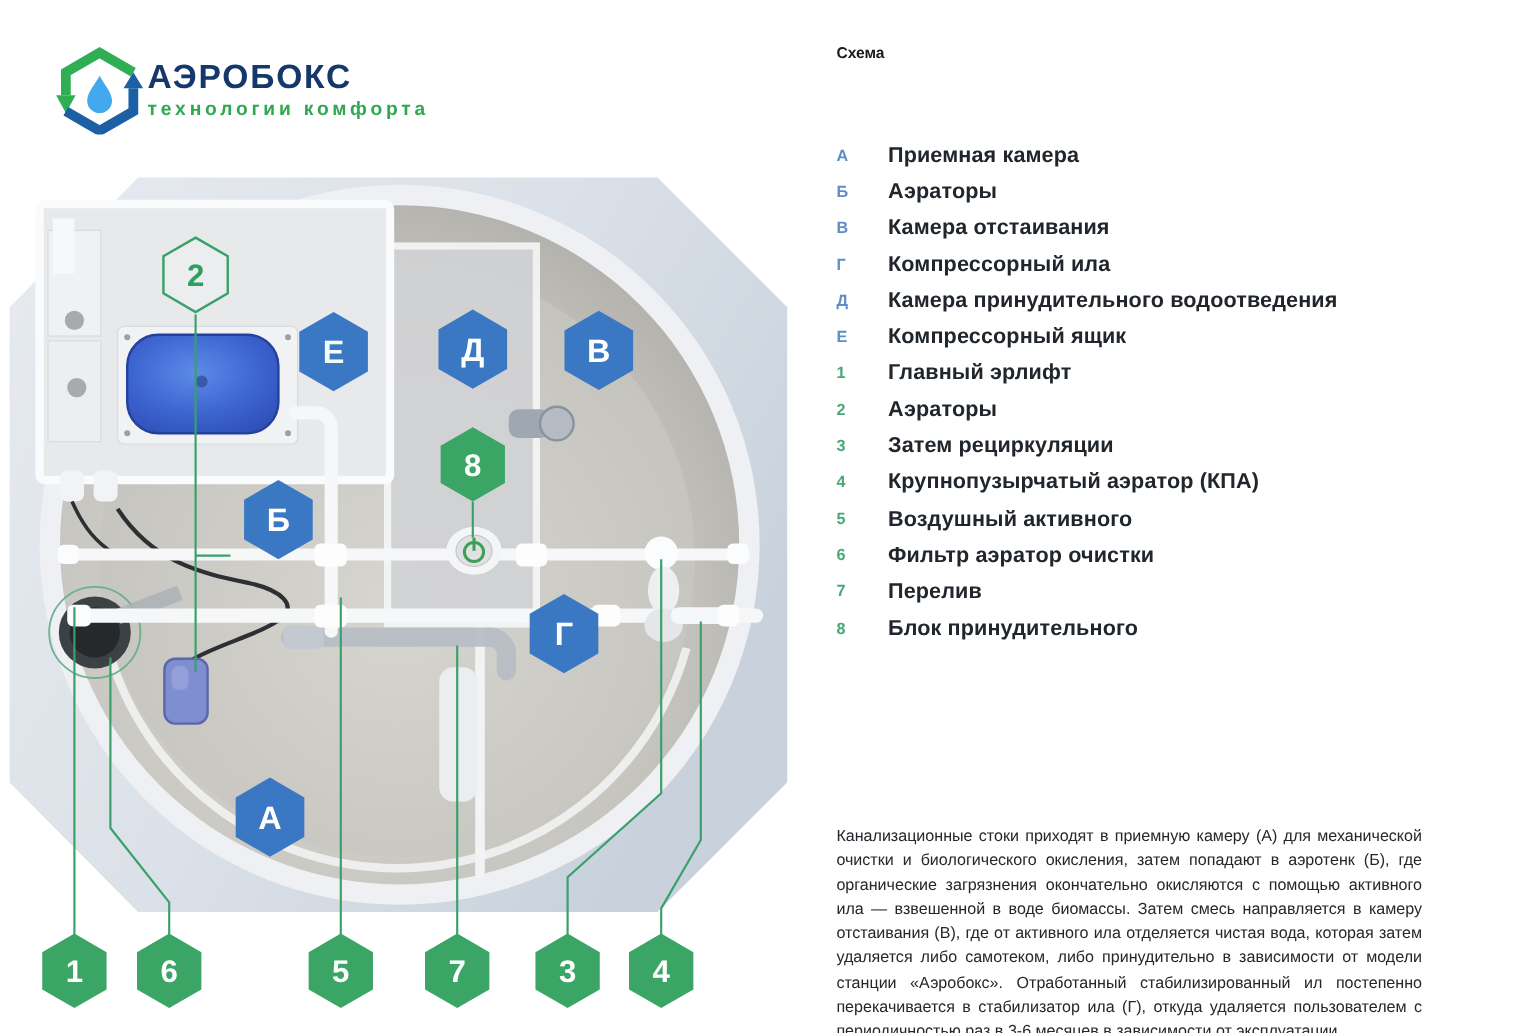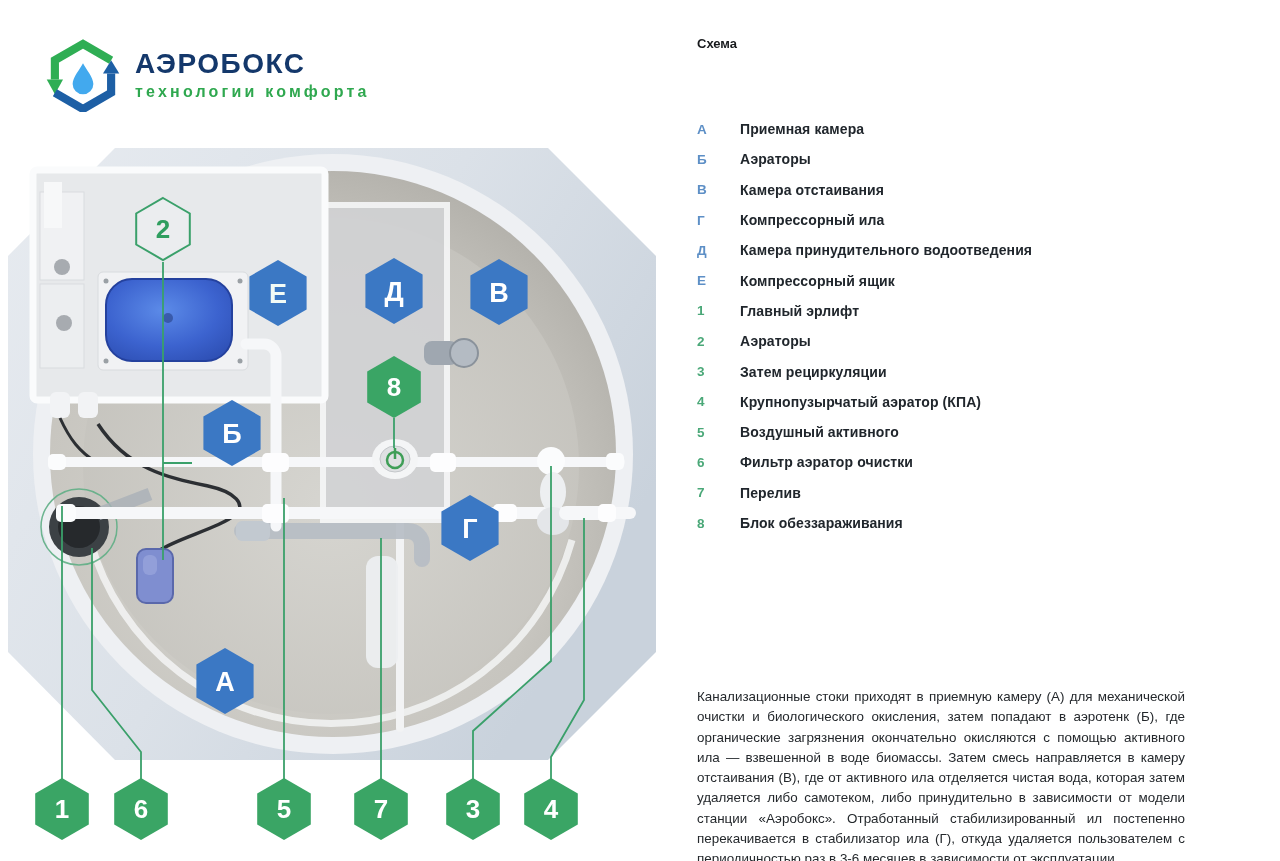--- a/index.html
+++ b/index.html
@@ -2,35 +2,35 @@
 <html><head>
 <meta charset="utf-8">
 <style>
   html,body{margin:0;padding:0;}
   body{
     width:1280px;height:861px;position:relative;background:#ffffff;
     font-family:"Liberation Sans",sans-serif;overflow:hidden;
     -webkit-font-smoothing:antialiased;
   }
   
-  .logo{position:absolute;left:45px;top:38px;display:flex;align-items:center;gap:14px;}
+  .logo{position:absolute;left:45px;top:38px;display:flex;align-items:center;gap:2px;}
   .logo-mark{width:76px;height:74px;flex:0 0 auto;}
   .logo-text{display:flex;flex-direction:column;justify-content:center;}
   .brand{font-size:28px;font-weight:bold;color:#14386b;letter-spacing:1.5px;line-height:1.05;}
   .tagline{font-size:16px;font-weight:bold;color:#2fa84f;letter-spacing:3.2px;margin-top:4px;}
   
   .diagram{position:absolute;left:0;top:0;width:660px;height:861px;}
   
   .scheme-title{position:absolute;left:697px;top:36px;font-size:13px;font-weight:bold;color:#17191c;}
   .legend{position:absolute;left:697px;top:114px;width:500px;}
   .legend-row{height:30.3px;display:flex;align-items:center;}
   .legend-marker{width:43px;font-size:13.5px;font-weight:bold;flex:0 0 auto;}
   .legend-marker.letter{color:#5d8fc6;}
   .legend-marker.number{color:#4aa878;}
-  .legend-label{font-size:14px;font-weight:bold;color:#20262c;letter-spacing:0.1px;}
+  .legend-label{font-size:18px;font-weight:bold;color:#20262c;letter-spacing:0.1px;}
   .description{
     position:absolute;left:697px;top:687px;width:488px;
     font-size:13.4px;line-height:20.3px;color:#24282c;text-align:justify;
   }
 </style>
 </head>
 <body>
 
 <div class="logo">
   <svg class="logo-mark" viewBox="0 0 100 100">
@@ -286,17 +286,17 @@
   <div class="legend-row">
       <span class="legend-marker number">6</span>
       <span class="legend-label">Фильтр аэратор очистки</span>
     </div>
   <div class="legend-row">
       <span class="legend-marker number">7</span>
       <span class="legend-label">Перелив</span>
     </div>
   <div class="legend-row">
       <span class="legend-marker number">8</span>
-      <span class="legend-label">Блок обеззараживания</span>
+      <span class="legend-label">Блок принудительного</span>
     </div>
 </div>
 
 <div class="description">Канализационные стоки приходят в приемную камеру (А) для механической очистки и биологического окисления, затем попадают в аэротенк (Б), где органические загрязнения окончательно окисляются с помощью активного ила — взвешенной в воде биомассы. Затем смесь направляется в камеру отстаивания (В), где от активного ила отделяется чистая вода, которая затем удаляется либо самотеком, либо принудительно в зависимости от модели станции «Аэробокс». Отработанный стабилизированный ил постепенно перекачивается в стабилизатор ила (Г), откуда удаляется пользователем с периодичностью раз в 3-6 месяцев в зависимости от эксплуатации.</div>
 
 </body></html>

